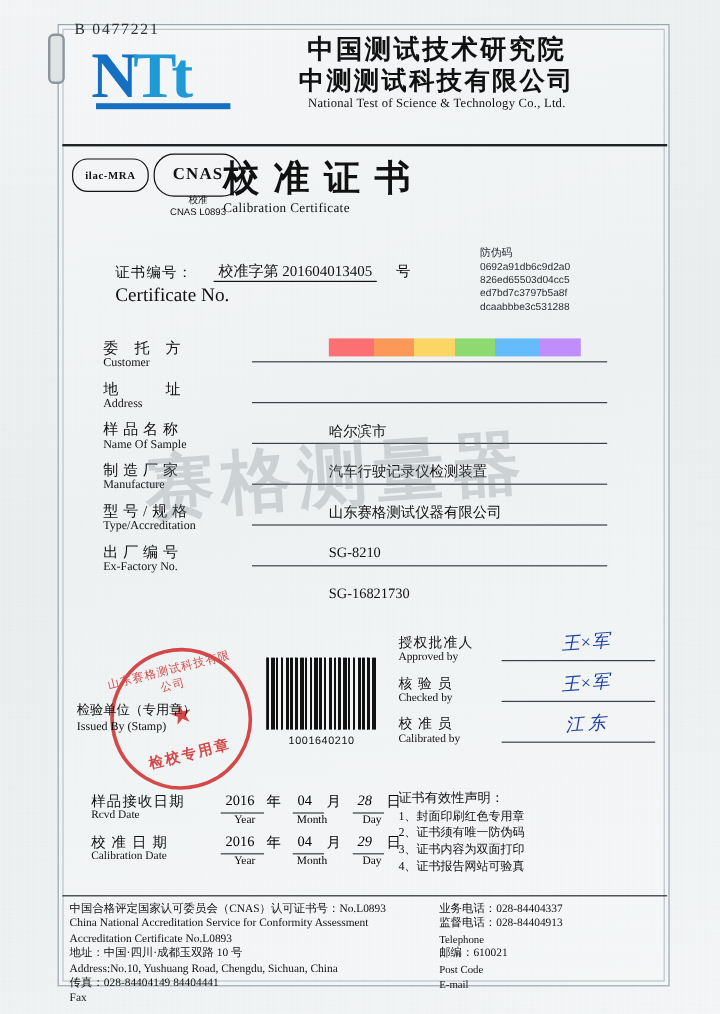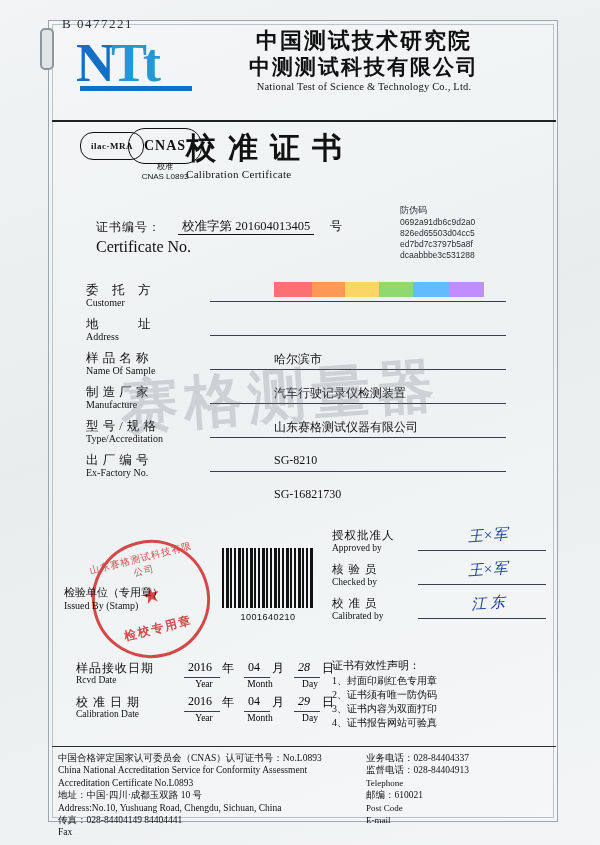--- a/index.html
+++ b/index.html
@@ -79,21 +79,20 @@
   }
 
   
   .badges{position:absolute;left:60px;top:126px;width:170px;height:52px;}
   .badge-ilac{
     position:absolute;left:0;top:6px;width:62px;height:26px;
     border:1.6px solid #111;border-radius:13px;
     font-family:"Liberation Serif", serif;
     font-size:9px;font-weight:bold;color:#111;text-align:center;line-height:26px;
     letter-spacing:0.5px;
-    margin-left:20px;
   }
   .badge-cnas{
     position:absolute;left:68px;top:2px;width:72px;height:34px;
     border:1.6px solid #111;border-radius:17px;
     font-family:"Liberation Serif", serif;
     font-size:14px;font-weight:bold;color:#111;text-align:center;line-height:34px;
     letter-spacing:1px;
   }
   .cnas-sub{
     position:absolute;left:62px;top:36px;width:86px;text-align:center;

